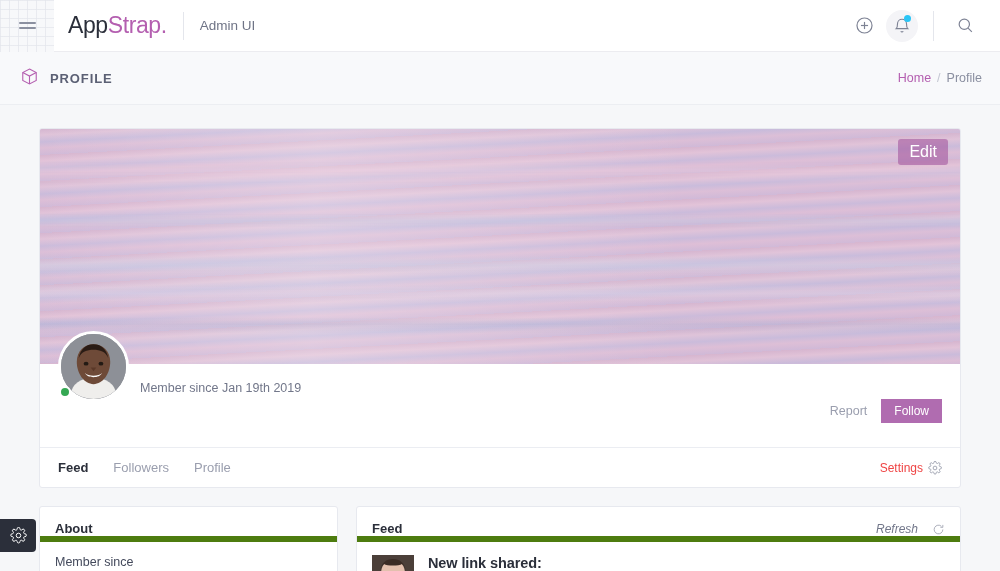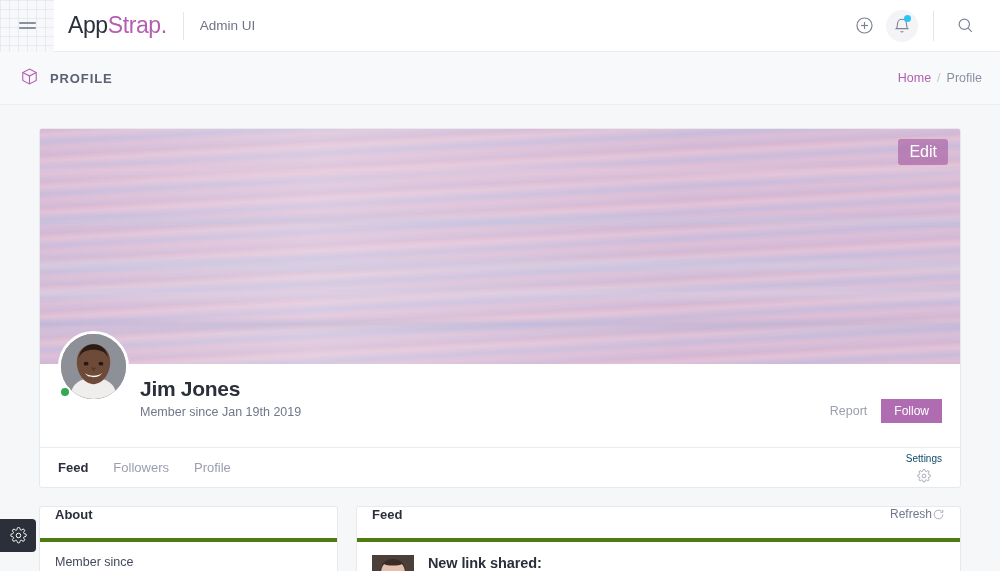--- a/index.html
+++ b/index.html
@@ -307,59 +307,59 @@
   .tabs { display: flex; gap: 25px; }
   .tab {
     font-size: 13px;
     color: #9a9eae;
     cursor: pointer;
   }
   .tab.active { color: #2b2f3a; font-weight: bold; }
 
   .settings-link {
     margin-left: auto;
-    font-size: 10px;
-    color: #0c4a6e;
+    font-size: 12px;
+    color: #ef4444;
     display: flex;
     align-items: center;
     gap: 5px;
     cursor: pointer;
-    flex-direction: column;
   }
   .settings-link svg { stroke: #8a8fa0; fill: none; stroke-width: 1.3; }
 
   
   .bottom-row {
     display: flex;
     gap: 18px;
     margin-top: 18px;
   }
   .about-card { width: 299px; flex: 0 0 299px; }
   .feed-card { flex: 1; }
 
   .card-head {
     height: 35px;
     padding: 0 15px;
     display: flex;
-    align-items: flex-start;
-    border-bottom: 4px solid #4d7c0f;
+    align-items: flex-end;
+    border-bottom: 6px solid #4d7c0f;
   }
   .card-head-title {
     font-size: 13px;
     font-weight: bold;
     color: #2b2f3a;
   }
   .refresh-link {
     margin-left: auto;
     font-size: 12px;
     color: #72778a;
     display: flex;
     align-items: center;
-    gap: 0;
-    cursor: pointer;
+    gap: 14px;
+    cursor: pointer;
+    font-style: italic;
   }
   .refresh-link svg { stroke: #8a8fa0; fill: none; stroke-width: 1.3; }
 
   .card-body { padding: 13px 15px 15px 15px; }
 
   .about-label {
     font-size: 12.5px;
     color: #444a5c;
   }
 
@@ -486,21 +486,20 @@
             <ellipse cx="27" cy="32" rx="2.6" ry="2" fill="#231a14"></ellipse>
             <ellipse cx="43" cy="32" rx="2.6" ry="2" fill="#231a14"></ellipse>
             <path d="M26 42c3 4 15 4 18 0-2 6-16 6-18 0z" fill="#fbfbfb"></path>
             <path d="M32 36h6l-3 4z" fill="#5a3828"></path>
           </svg>
         </div>
         <span class="status-dot"></span>
       </div>
 
       <div class="profile-text">
-        <div class="profile-name">Jim Jones</div>
         <div class="profile-meta">Member since Jan 19th 2019</div>
       </div>
 
       <div class="profile-actions">
         <span class="report-link">Report</span>
         <button class="follow-btn">Follow</button>
       </div>
 
     </div>
 

